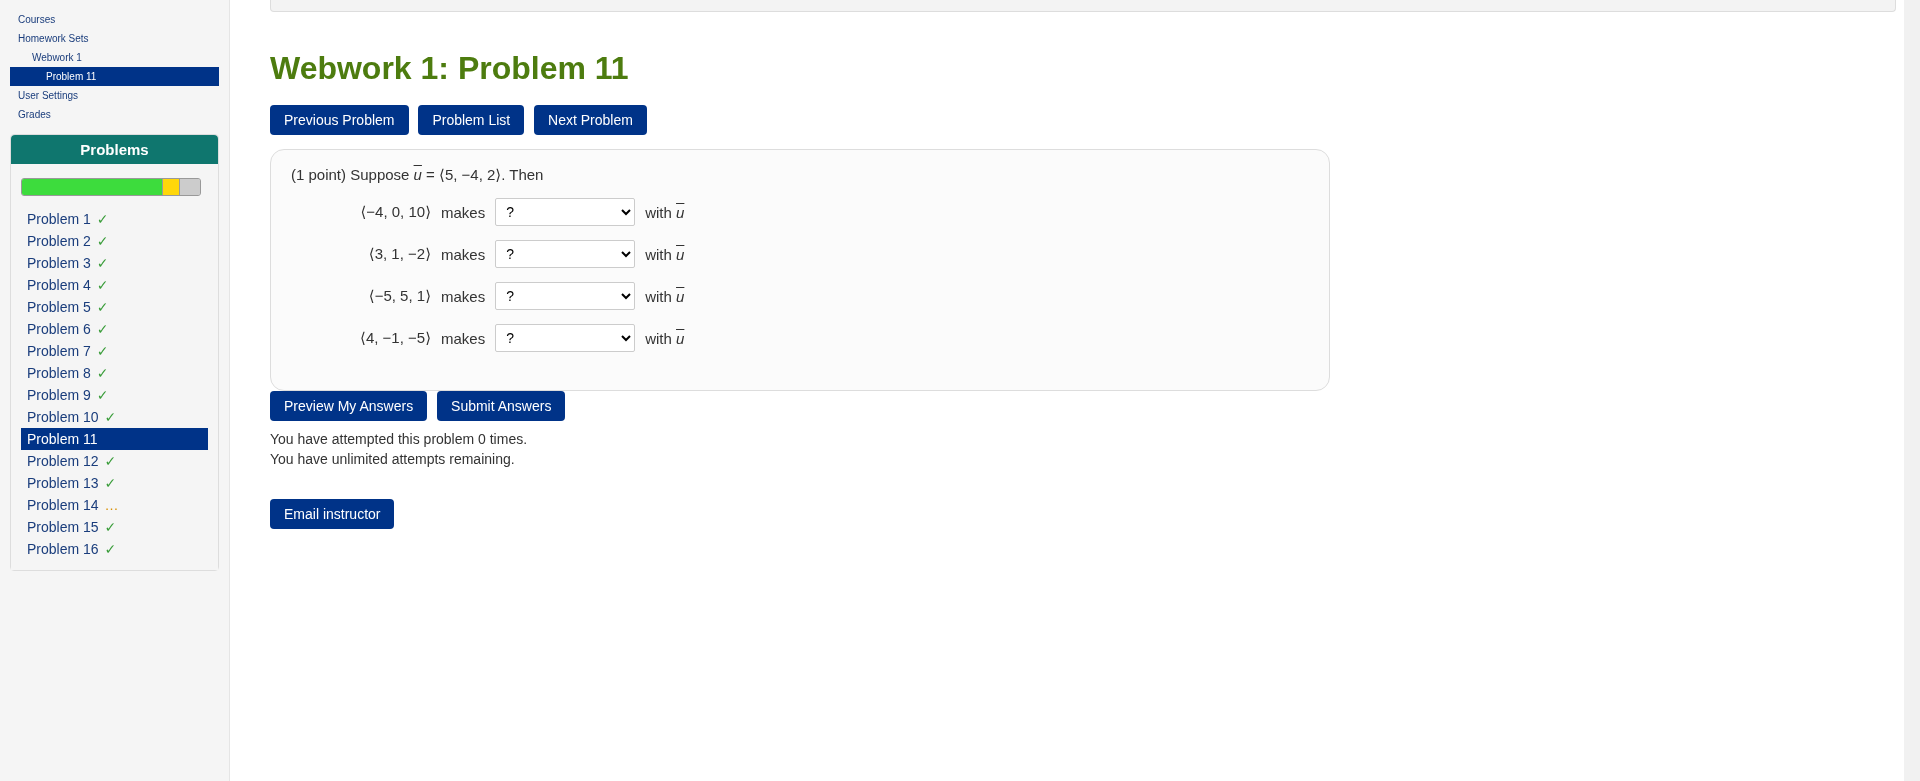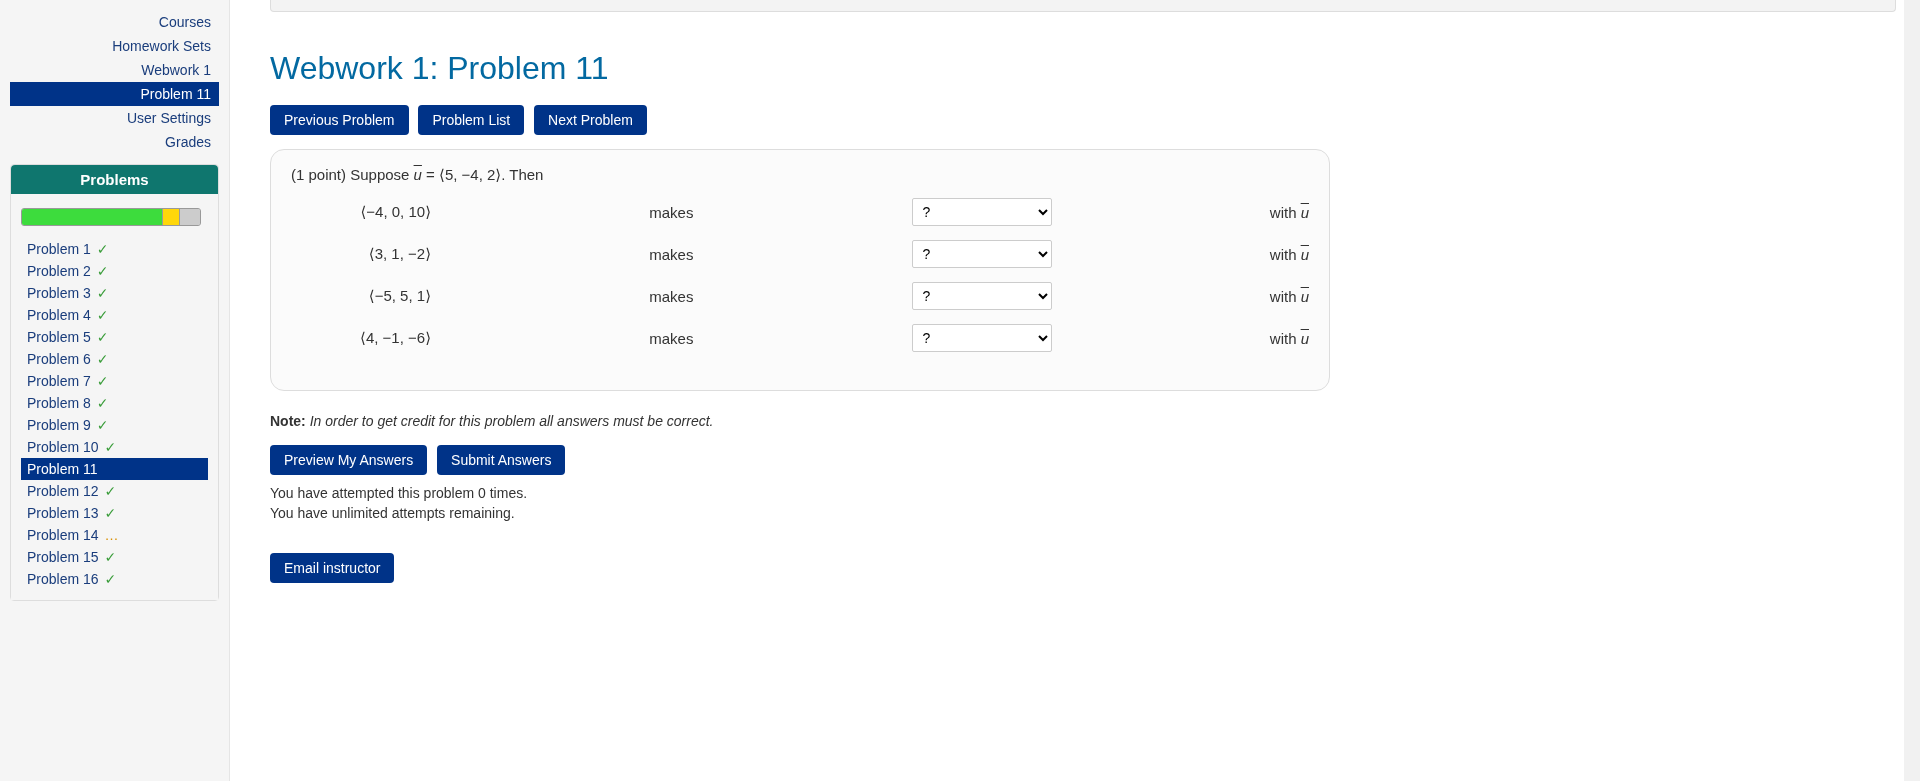--- a/index.html
+++ b/index.html
@@ -26,22 +26,21 @@
   .nav-list {
     list-style: none;
     margin: 0 0 10px 0;
     padding: 0;
   }
   .nav-list li { margin: 0; }
   .nav-list li a {
     display: block;
     padding: 4px 8px;
     color: #1a3d7c;
-    font-size: 14px;
-    text-align: right;
+    font-size: 10px;
   }
   .nav-list .indent1 a { padding-left: 22px; }
   .nav-list .indent2 a { padding-left: 36px; }
   .nav-list li.active a {
     background: #003388;
     color: #fff;
   }
 
   .problems-panel {
     border: 1px solid #ddd;
@@ -98,23 +97,23 @@
   .topbar {
     height: 12px;
     background: #f3f3f3;
     border: 1px solid #ddd;
     border-top: none;
     border-radius: 0 0 4px 4px;
     margin-bottom: 30px;
   }
   h1.title {
     font-size: 32px;
-    font-weight: normal;
+    font-weight: bold;
     margin: 38px 0 18px 0;
-    color:#0369a1;
+    color:#4d7c0f;
   }
   .btn {
     display:inline-block;
     background:#003388;
     color:#fff;
     border:none;
     border-radius:4px;
     padding:7px 14px;
     font-size:14px;
     cursor:pointer;
@@ -129,21 +128,21 @@
     padding: 16px 20px 24px 20px;
     width: 1060px;
     max-width: 100%;
   }
   .stmt { font-size:15px; }
   .ovl { text-decoration: overline; font-style: italic; }
   .vec-rows { margin-top:12px; }
   .vec-row {
     display:flex;
     align-items:center;
-    justify-content:space-between;
+    justify-content:flex-start;
     gap:10px;
     margin: 14px 0;
     font-size:15px;
   }
   .vec-row .lhs { min-width: 140px; text-align:right; }
   select.answer {
     font-size:14px;
     padding:4px 6px;
     width:140px;
     border:1px solid #ccc;
@@ -280,32 +279,28 @@
             <select class="answer"><option>?</option></select>
             <span>with <span class="ovl">u</span></span>
           </div>
           <div class="vec-row">
             <span class="lhs">⟨−5, 5, 1⟩  </span>
             <span>makes</span>
             <select class="answer"><option>?</option></select>
             <span>with <span class="ovl">u</span></span>
           </div>
           <div class="vec-row">
-            <span class="lhs">⟨4, −1, −6⟩  </span>
+            <span class="lhs">⟨4, −1, −5⟩  </span>
             <span>makes</span>
             <select class="answer"><option>?</option></select>
             <span>with <span class="ovl">u</span></span>
           </div>
         </div>
     </div>
 
-    <div class="note">
-      <span class="label">Note:</span>
-      <span class="body"> In order to get credit for this problem all answers must be correct.</span>
-    </div>
 
     <div>
       <button class="btn">Preview My Answers</button>
       <button class="btn">Submit Answers</button>
     </div>
 
     <div class="status-lines" style="margin-top:10px;">
       <p>You have attempted this problem 0 times.</p>
       <p>You have unlimited attempts remaining.</p>
     </div>

